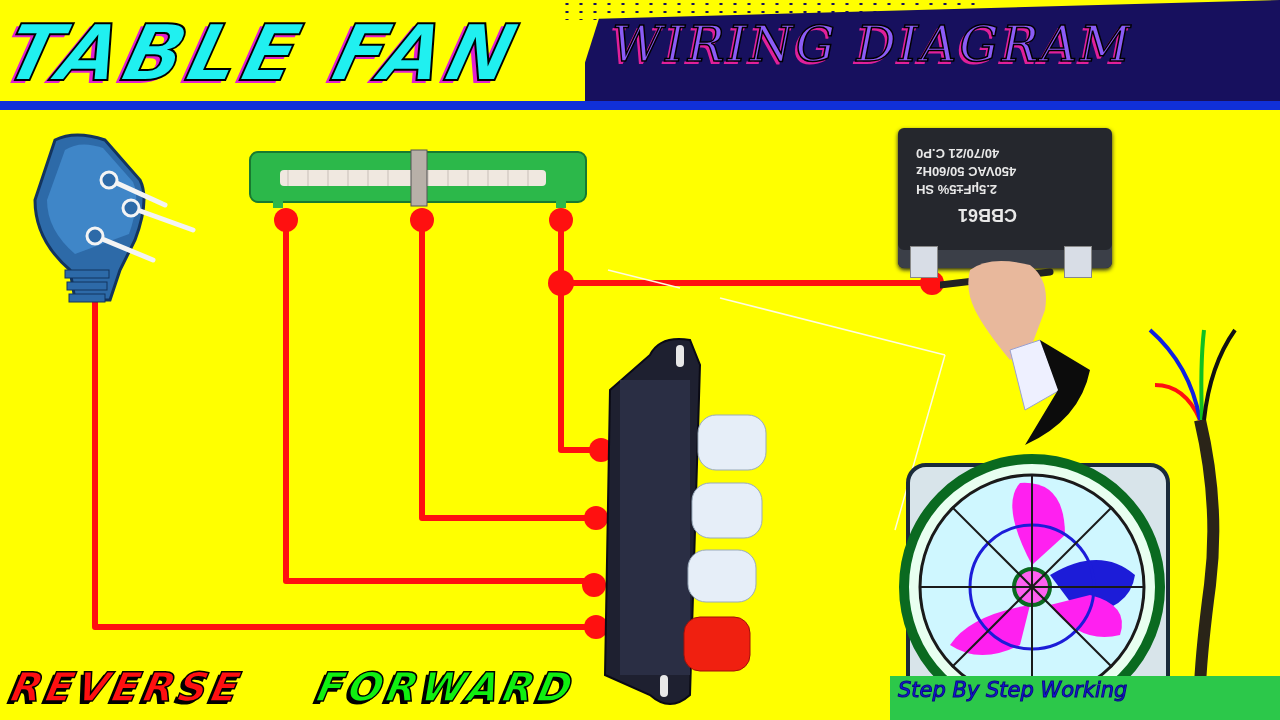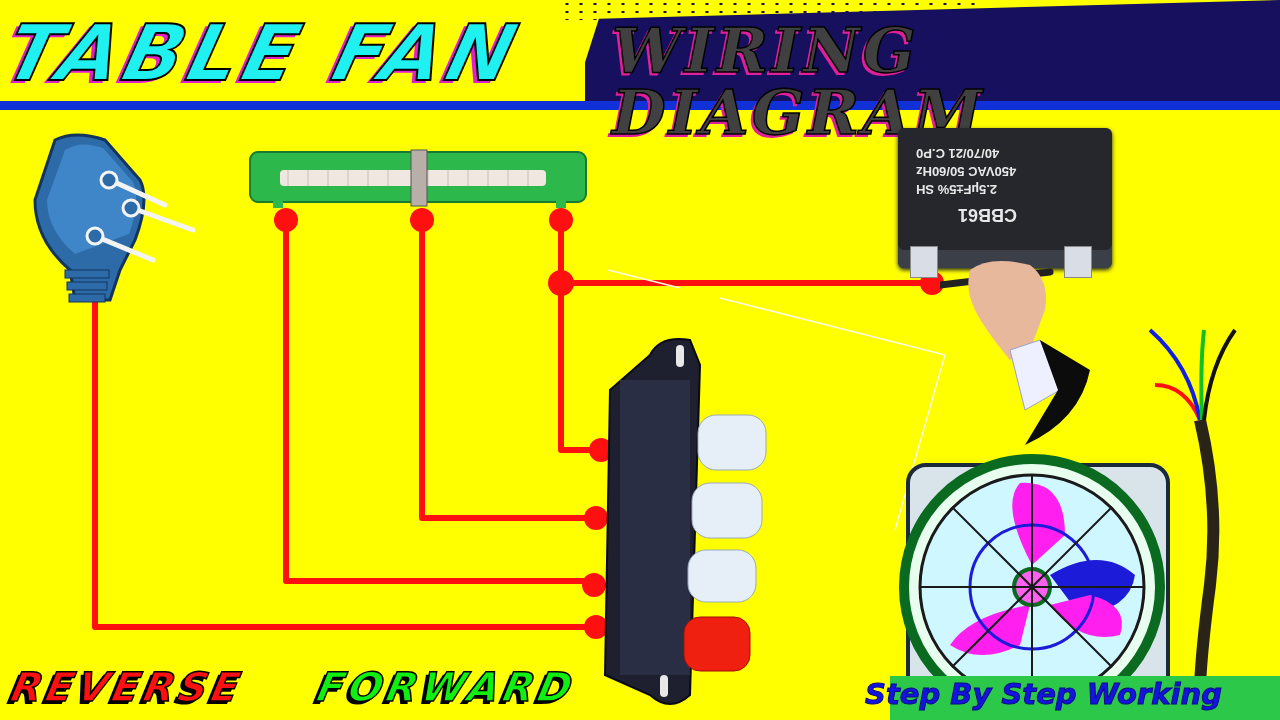--- a/index.html
+++ b/index.html
@@ -8,22 +8,22 @@
   
   #header{left:0;top:0;width:1280px;height:112px;background:#ffff00;}
   #header-dark{left:585px;top:0;width:695px;height:104px;background:#17105e;
     clip-path:polygon(2% 18%,100% 0,100% 100%,0 100%,0 60%);}
   #header-dots{left:560px;top:0;width:420px;height:20px;
     background-image:radial-gradient(#17105e 1.5px,transparent 2px);background-size:14px 8px;}
   #header-bar{left:0;top:101px;width:1280px;height:9px;background:#1030d8;}
   .title-a{left:8px;top:14px;font-family:"DejaVu Sans",sans-serif;font-weight:bold;font-style:italic;
     font-size:78px;letter-spacing:5px;color:#20f0f0;transform:skewX(-14deg);
     -webkit-text-stroke:2px #000;text-shadow:-4px 3px 0 #e020d0;line-height:1;}
-  .title-b{left:612px;top:20px;font-family:"DejaVu Serif",serif;font-weight:bold;font-style:italic;
-    font-size:62px;letter-spacing:3px;color:#404040;-webkit-text-stroke:1.5px #000;
+  .title-b{left:612px;top:20px;font-family:"DejaVu Serif",serif;font-weight:normal;font-style:italic;
+    font-size:49px;letter-spacing:3px;color:#8b5cf6;-webkit-text-stroke:1.5px #000;
     text-shadow:-3px 3px 0 #e0209a;line-height:1;}
   
   svg#wires{left:0;top:0;}
   
   #plug{left:25px;top:130px;width:180px;height:180px;}
   
   #resistor{left:248px;top:148px;width:340px;height:60px;}
   
   #capacitor{left:898px;top:128px;width:214px;height:140px;background:#25272d;border-radius:6px;
     box-shadow:inset 0 -18px 0 #3b3f48, 0 2px 4px #222;}
@@ -39,22 +39,22 @@
   
   #cable{left:1140px;top:325px;width:110px;height:360px;}
   
   .lbl-rev{left:12px;top:667px;font-family:"DejaVu Sans",sans-serif;font-weight:bold;font-style:italic;
     font-size:40px;letter-spacing:4px;color:#ff1010;-webkit-text-stroke:1.5px #000;
     text-shadow:-3px 3px 0 #000;transform:skewX(-12deg);line-height:1;}
   .lbl-fwd{left:318px;top:667px;font-family:"DejaVu Sans",sans-serif;font-weight:bold;font-style:italic;
     font-size:40px;letter-spacing:4px;color:#10f010;-webkit-text-stroke:1.5px #000;
     text-shadow:-3px 3px 0 #000;transform:skewX(-12deg);line-height:1;}
   #step-banner{left:890px;top:676px;width:390px;height:44px;background:#2cc84a;}
-  #step-text{left:865px;top:680px;font-family:"DejaVu Sans",sans-serif;font-weight:bold;font-style:italic;
-    font-size:29px;color:#1414e0;-webkit-text-stroke:1px #0a0a80;line-height:1;white-space:nowrap;}
+  #step-text{left:898px;top:680px;font-family:"DejaVu Sans",sans-serif;font-weight:normal;font-style:italic;
+    font-size:21px;color:#1414e0;-webkit-text-stroke:1px #0a0a80;line-height:1;white-space:nowrap;}
 </style>
 </head>
 <body>
 
 <div id="header" class="abs"></div>
 <div id="header-dots" class="abs"></div>
 <div id="header-dark" class="abs"></div>
 <div id="header-bar" class="abs"></div>
 <div class="abs title-a">TABLE FAN</div>
 <div class="abs title-b">WIRING DIAGRAM</div>

